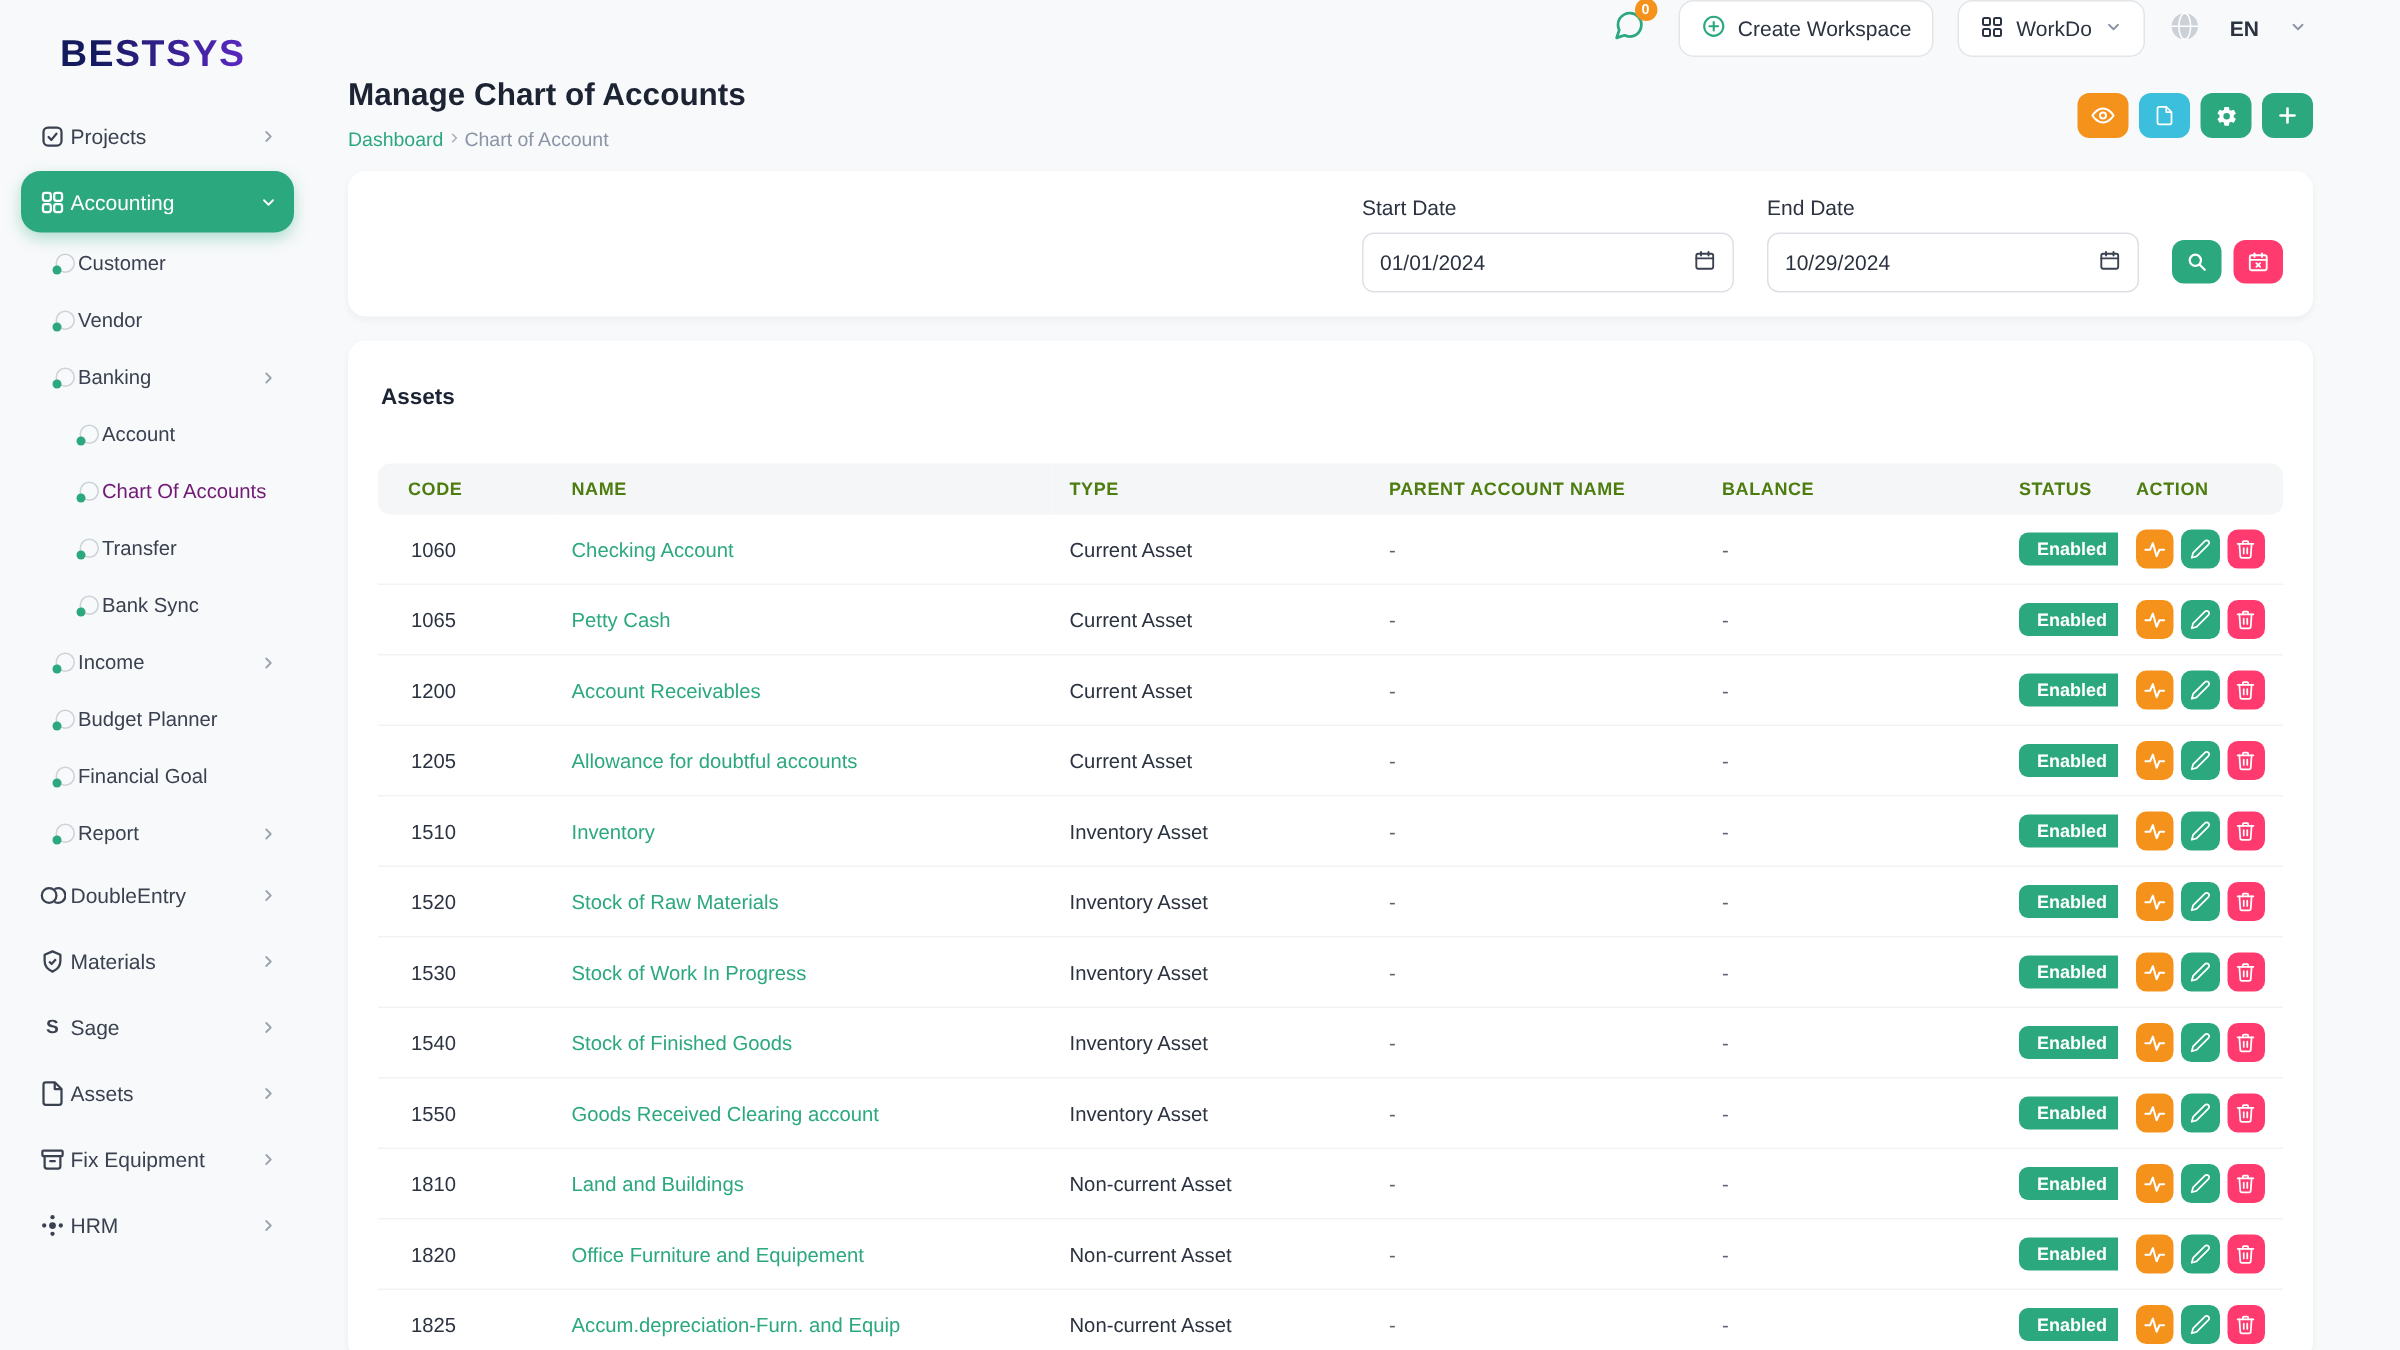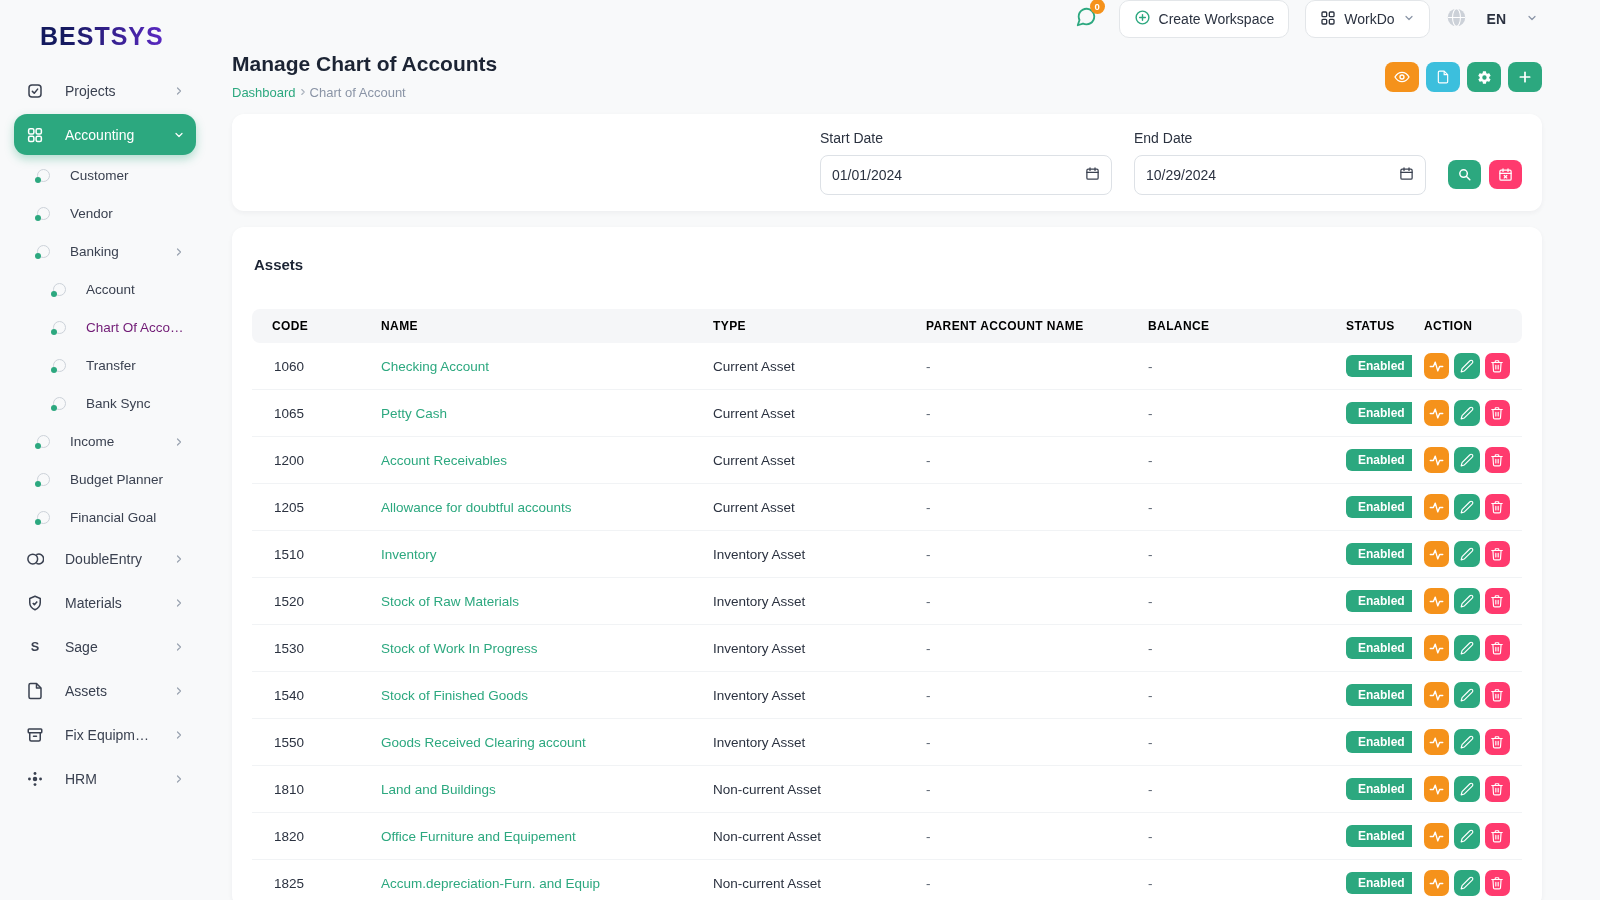--- a/index.html
+++ b/index.html
@@ -5,21 +5,21 @@
   *{margin:0;padding:0;box-sizing:border-box}
   html,body{width:1600px;height:900px;overflow:hidden;background:#f8f9fa;
     font-family:"Liberation Sans",sans-serif;color:#2b3240;-webkit-font-smoothing:antialiased}
   .app{display:flex;width:100%;height:100%}
 
   
   .sidebar{flex:0 0 210px;width:210px;padding-top:12px;display:flex;flex-direction:column;overflow:hidden}
   .logo{padding:10px 0 16px 40px;font-size:25px;font-weight:900;letter-spacing:1px;
     background:linear-gradient(90deg,#141a5e 30%,#7a2ff0);-webkit-background-clip:text;background-clip:text;color:transparent}
   .nav{flex:1;overflow:hidden;padding-bottom:10px}
-  .nav-item{display:flex;align-items:center;gap:20px;margin:3px 14px;padding:0 11px;height:40px;
+  .nav-item{display:flex;align-items:center;gap:2px;margin:3px 14px;padding:0 11px;height:40px;
     border-radius:13px;font-size:14px;color:#3a4150;cursor:pointer;white-space:nowrap}
   .nav-item .label{flex:1;overflow:hidden;text-overflow:ellipsis}
   .nav-item.lvl1{height:41px;font-weight:500}
   .nav-item.lvl2{height:35px;margin-left:26px;font-size:13.5px}
   .nav-item.lvl3{height:35px;margin-left:42px;font-size:13.5px}
   .nav-item.active{background:#2ca87f;color:#fff;box-shadow:0 4px 10px rgba(44,168,127,.35)}
   .nav-item.active .chev{color:#fff}
   .nav-item.active-link .label{color:#701a75}
   .navicon{width:20px;height:20px;display:flex;align-items:center;justify-content:center;flex:0 0 20px;color:inherit}
   .subicon{width:13px;height:13px;border:1.5px solid #ccd2d9;border-radius:50%;position:relative;flex:0 0 13px}
@@ -44,30 +44,30 @@
   .breadcrumb .link{color:#2ca87f;cursor:pointer}
   .head-actions{display:flex;gap:7px;margin-top:10px}
   .sq-btn{width:34px;height:30px;border:none;border-radius:8px;display:flex;align-items:center;justify-content:center;
     color:#fff;cursor:pointer}
 
   
   .card{background:#fff;border-radius:12px;box-shadow:0 2px 5px rgba(30,41,59,.05)}
   .filter-card{padding:16px 20px;display:flex;justify-content:flex-end;align-items:flex-end;gap:22px;margin-bottom:16px}
   .field{display:flex;flex-direction:column;gap:9px}
   .field label{font-size:14px;font-weight:500;color:#2b3240}
-  .input{width:292px;height:40px;border:1px solid #dde1e6;border-radius:8px;display:flex;align-items:center;
+  .input{width:248px;height:40px;border:1px solid #dde1e6;border-radius:8px;display:flex;align-items:center;
     justify-content:space-between;padding:0 11px;font-size:14px;color:#2b3240;background:#fff;cursor:text}
   .filter-btns{display:flex;gap:8px;padding-bottom:6px}
   .mini-btn{width:33px;height:29px;border:none;border-radius:8px;display:flex;align-items:center;justify-content:center;cursor:pointer}
 
   
   .table-card{padding:20px 20px 0;overflow:hidden}
   .section-title{font-size:15px;font-weight:700;color:#1c2434;padding:9px 0 36px 2px}
   table{width:100%;border-collapse:collapse;font-size:13.5px;table-layout:fixed}
-  thead th{background:#f5f6f8;text-align:left;font-size:12px;letter-spacing:.4px;color:#000000;font-weight:700;
+  thead th{background:#f5f6f8;text-align:left;font-size:12px;letter-spacing:.4px;color:#4d7c0f;font-weight:700;
     padding:10px 12px;text-transform:uppercase;white-space:nowrap}
   thead th:first-child{border-radius:8px 0 0 8px;padding-left:20px}
   thead th:last-child{border-radius:0 8px 8px 0}
   tbody td{padding:10px 12px;border-bottom:1px solid #f1f3f5;color:#2b3240;white-space:nowrap;overflow:hidden;text-overflow:ellipsis}
   tbody td:first-child{padding-left:22px}
   .name-link{color:#2ca87f;text-decoration:none;cursor:pointer}
   .muted{color:#5b6472}
   .badge{display:inline-block;background:#2ca87f;color:#fff;font-size:12px;font-weight:700;
     padding:4px 12px;border-radius:6px}
   .actions{display:flex;gap:5px}
@@ -154,20 +154,29 @@
             </svg>
           </span>
         </div>
         <div class="nav-item lvl2">
           <span class="subicon"></span>
           <span class="label">Budget Planner</span>
         </div>
         <div class="nav-item lvl2">
           <span class="subicon"></span>
           <span class="label">Financial Goal</span>
+        </div>
+        <div class="nav-item lvl2">
+          <span class="subicon"></span>
+          <span class="label">Report</span>
+          <span class="chev">
+            <svg width="12" height="12" viewBox="0 0 24 24" fill="none" stroke="currentColor" stroke-width="2.4" stroke-linecap="round" stroke-linejoin="round">
+              <polyline points="9 6 15 12 9 18"></polyline>
+            </svg>
+          </span>
         </div>
         <div class="nav-item lvl1">
           <span class="navicon">
             <svg width="18" height="18" viewBox="0 0 24 24" fill="none" stroke="currentColor" stroke-width="2" stroke-linecap="round">
               <circle cx="9" cy="12" r="6.5"></circle>
               <path d="M14.5 6a6.5 6.5 0 1 1 0 12"></path>
             </svg>
           </span>
           <span class="label">DoubleEntry</span>
           <span class="chev">

